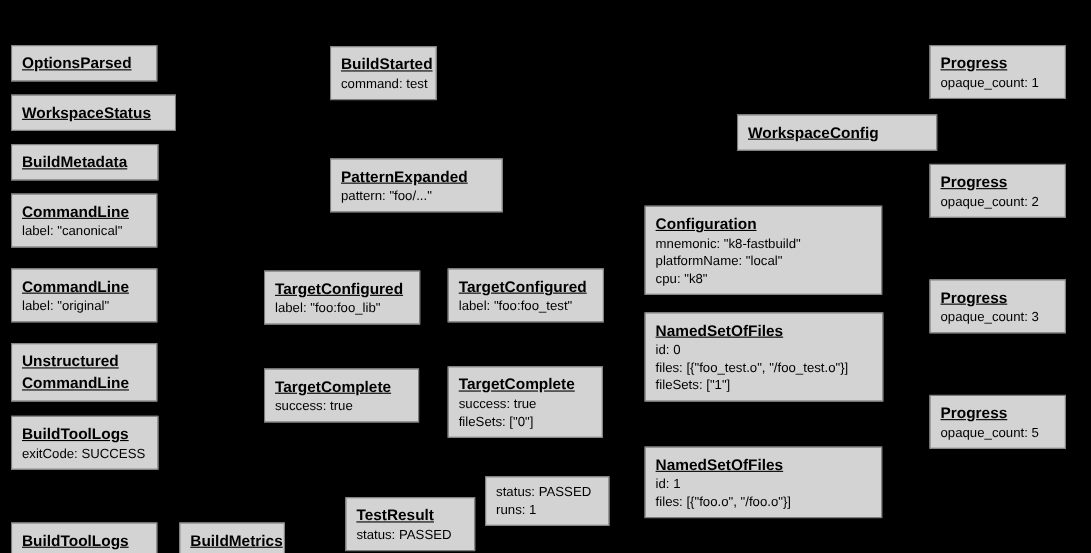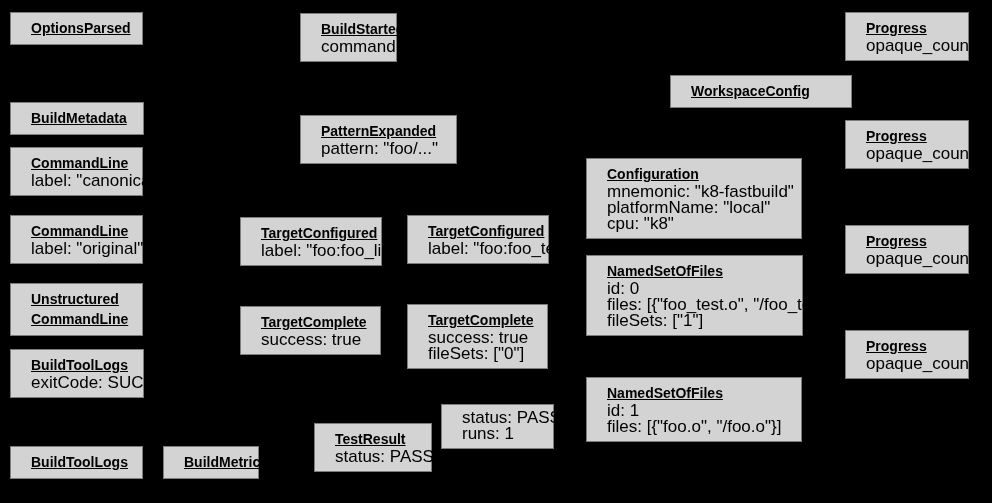--- a/index.html
+++ b/index.html
@@ -13,44 +13,48 @@
     position: relative;
     width: 992px; height: 503px;
     background: #000000;
   }
   .node {
     position: absolute;
     box-sizing: border-box;
     background: #d3d3d3;
     border: 1px solid #7d7d7d;
     color: #000000;
-    padding: 5px 4px 6px 20px;
+    padding: 5px 4px 6px 9px;
+    margin-top: 29px;
   }
   .node-title {
     font-size: 14px;
     font-weight: bold;
     line-height: 20px;
     text-decoration: underline;
     white-space: pre-line;
   }
   .node-field {
-    font-size: 17px;
+    font-size: 12px;
     line-height: 16px;
     white-space: nowrap;
   }
 </style>
 </head>
 <body>
 
 <div class="canvas">
 
   <div class="node" style="left:10px; top:12px; width:133px;">
     <div class="node-title">OptionsParsed</div>
   </div>
 
+  <div class="node" style="left:10px; top:57px; width:150px;">
+    <div class="node-title">WorkspaceStatus</div>
+  </div>
 
   <div class="node" style="left:10px; top:102px; width:134px;">
     <div class="node-title">BuildMetadata</div>
   </div>
 
   <div class="node" style="left:10px; top:147px; width:133px;">
     <div class="node-title">CommandLine</div>
     <div class="node-field">label: "canonical"</div>
   </div>
 

